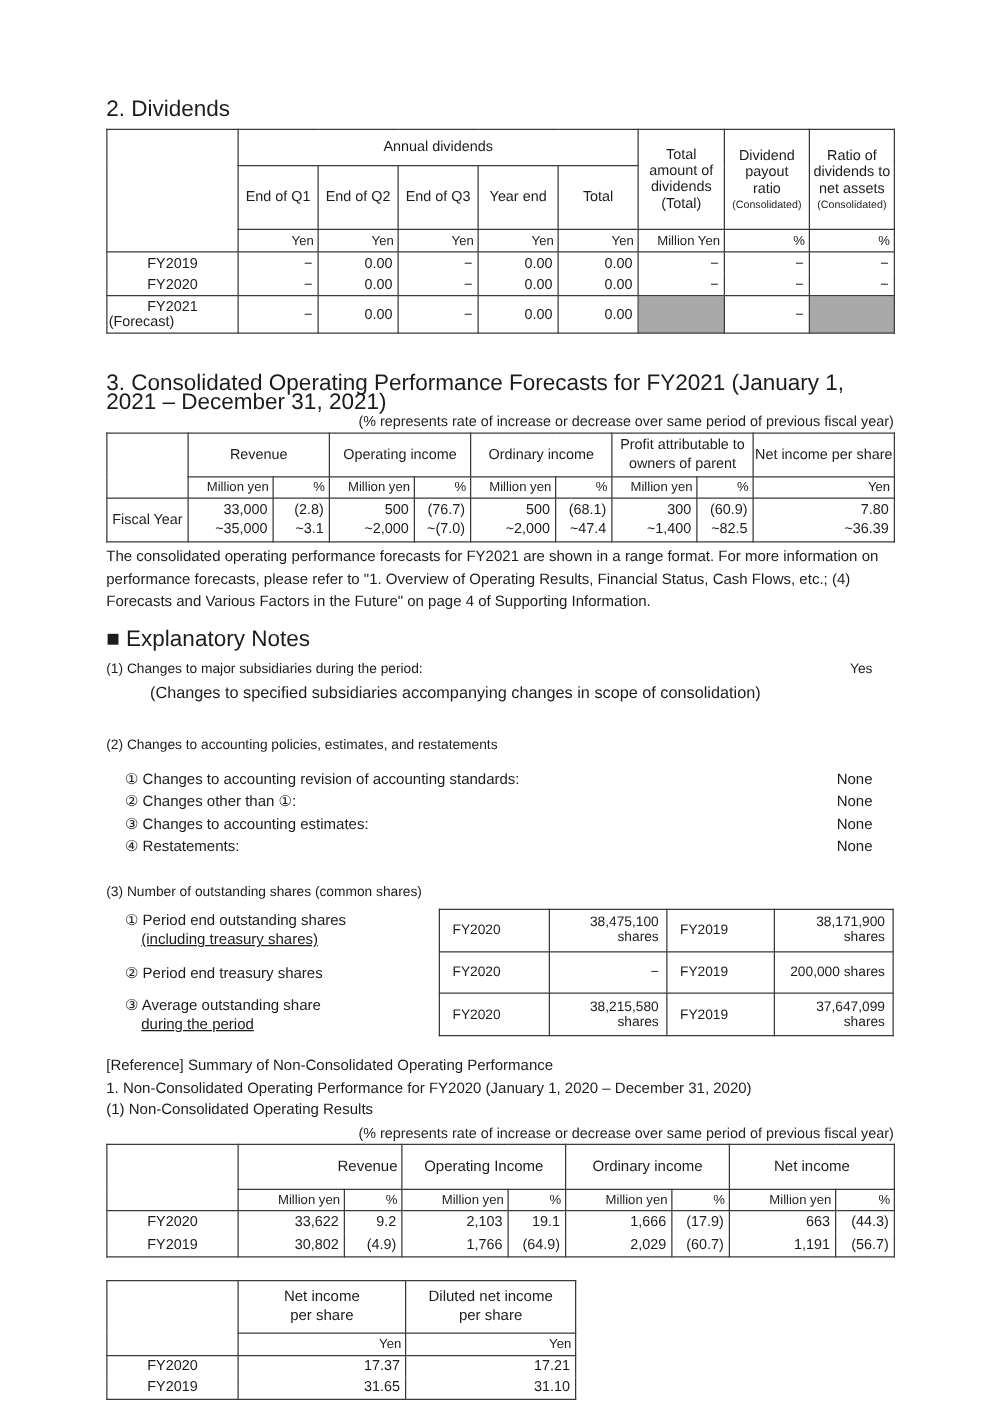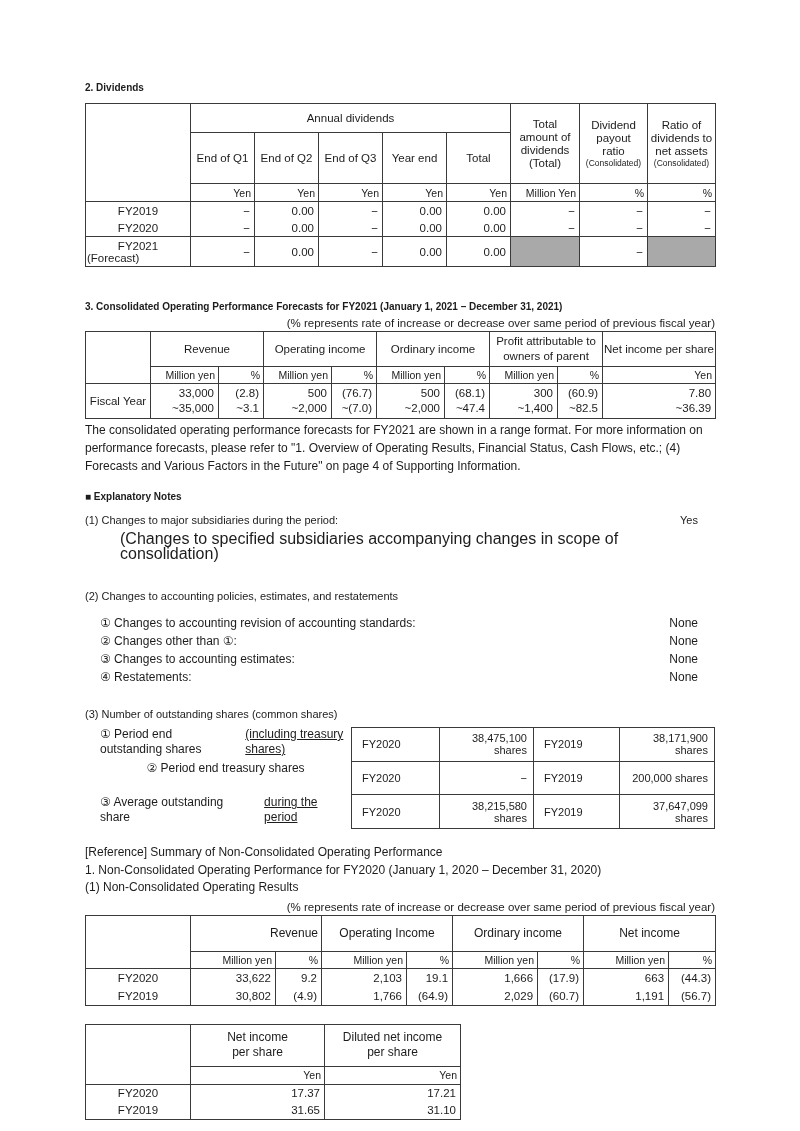--- a/index.html
+++ b/index.html
@@ -3,21 +3,21 @@
 <meta charset="utf-8">
 <style>
   html,body { margin:0; padding:0; background:#ffffff; }
   .page {
     position:relative; width:800px; height:1131px; background:#ffffff;
     font-family:"Liberation Sans","DejaVu Sans",sans-serif; color:#1c1c1c;
     overflow:hidden;
   }
   .content { position:absolute; left:85px; top:80px; width:630px; }
 
-  .h-bold { font-size:10px; font-weight:bold; line-height:15px; }
+  .h-bold { font-size:18px; font-weight:normal; line-height:15px; }
   .h-bold2 { font-size:12px; font-weight:normal; line-height:17.5px; }
   .note-right { text-align:right; font-size:11.5px; line-height:14px; color:#222; }
   .para { font-size:12px; line-height:18px; margin-top:2px; }
 
   table { border-collapse:collapse; table-layout:fixed; }
   td { border:1px solid #3a3a3a; padding:0; overflow:hidden; font-weight:normal; }
   .hc { text-align:center; vertical-align:middle; font-size:11.5px; line-height:13px; }
   .unit { text-align:right; font-size:10.5px; padding-right:3px; color:#222; vertical-align:middle; }
   .num { text-align:right; font-size:11.5px; padding-right:4px; vertical-align:middle; }
   .lbl { text-align:center; font-size:11.5px; vertical-align:middle; }
@@ -40,28 +40,28 @@
   
   .t2 { width:630px; margin-top:1px; }
   .t2 .r1 td { height:34px; }
   .t2 .ru td { height:16px; }
   .t2 .rd td { height:34px; }
   .two-line div { line-height:15px; }
 
   
   .exp-title { margin-top:14px; }
   .note-row { display:flex; justify-content:space-between; font-size:11px; line-height:15px; padding-right:17px; }
-  .note-sub { font-size:16px; line-height:15px; padding-left:35px; margin-top:3px; }
+  .note-sub { font-size:13px; line-height:15px; padding-left:35px; margin-top:3px; }
   .subitems { margin-top:10px; }
   .subitem { display:flex; justify-content:space-between; font-size:12px; line-height:18px; padding-left:15px; padding-right:17px; }
 
   
   .shares-wrap { display:flex; margin-top:5px; }
   .shares-left { width:267px; font-size:12px; }
-  .share-lab { height:34px; display:flex; flex-direction:row; justify-content:center; padding-left:15px; box-sizing:border-box; line-height:15px; }
+  .share-lab { height:34px; display:flex; flex-direction:column; justify-content:center; padding-left:15px; box-sizing:border-box; line-height:15px; }
   .share-lab .l2 { padding-left:13px;text-decoration:underline; }
   .t5 { width:363px; }
   .t5 td { height:32px; vertical-align:middle; font-size:11px; }
   .t5 .yl { text-align:left; padding-left:10px; }
   .t5 .vv { text-align:right; padding-right:6px; }
 
   
   .t3 { width:630px; margin-top:1px; }
   .t3 .r1 td { height:35px; font-size:12px; }
   .t3 .ru td { height:16px; }

